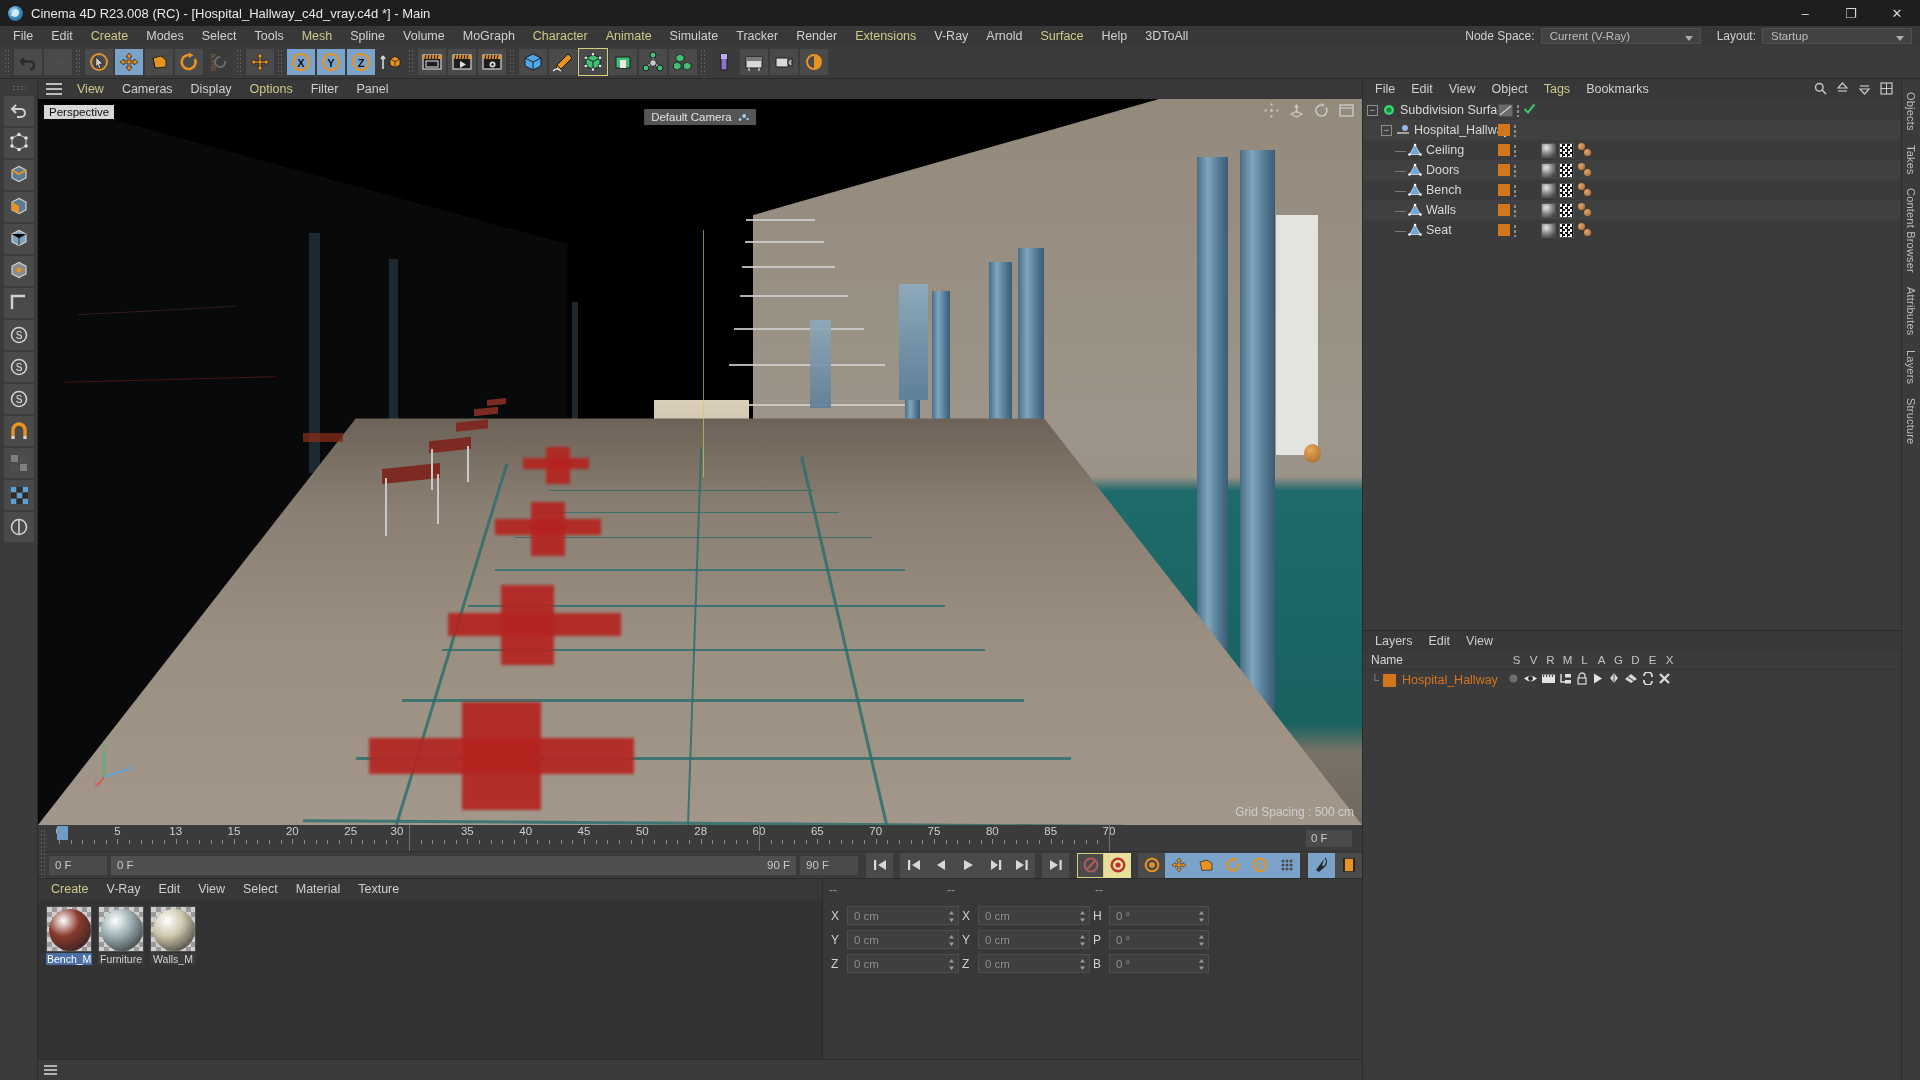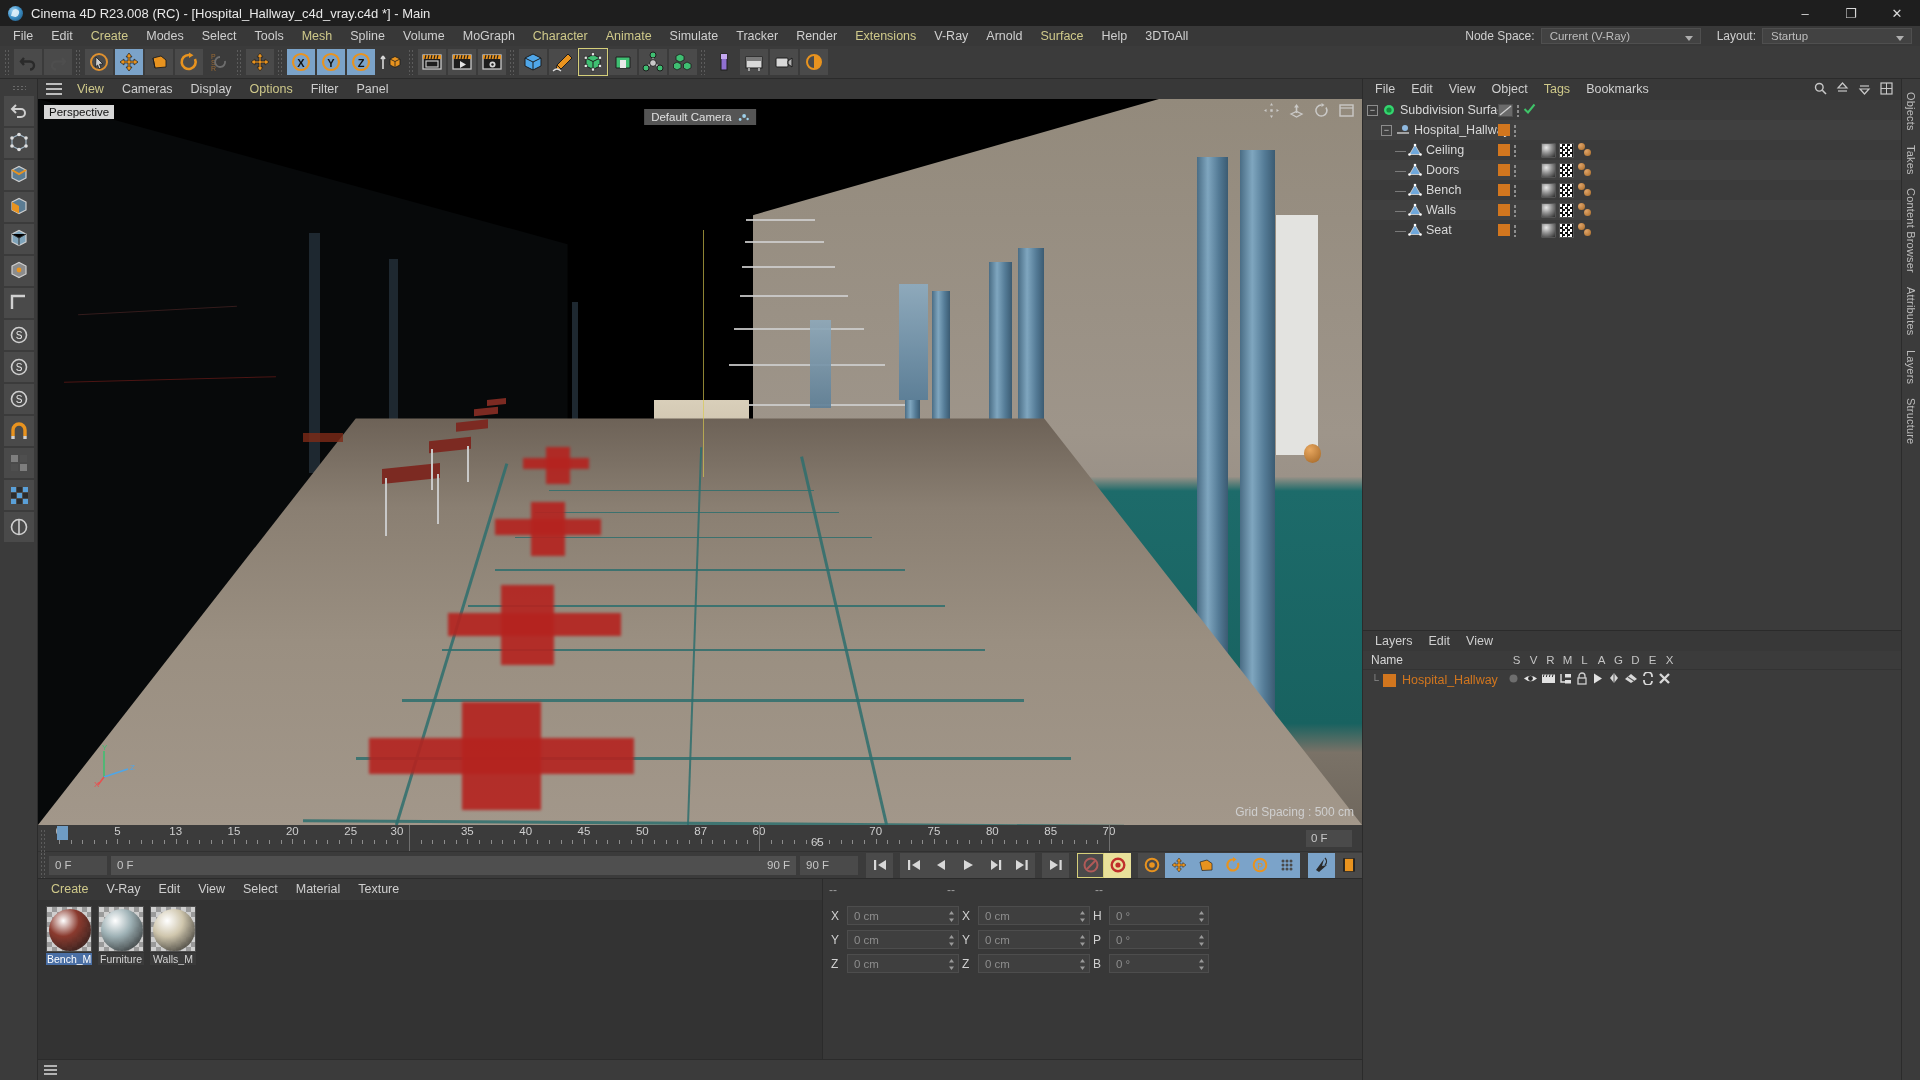--- a/index.html
+++ b/index.html
@@ -732,33 +732,33 @@
           <span class="tick" style="left: 536.667px; height: 4px; top: 15px;"></span>
           <span class="tick" style="left: 548.333px; height: 4px; top: 15px;"></span>
           <span class="tick" style="left: 560px; height: 4px; top: 15px;"></span>
           <span class="tick" style="left: 571.667px; height: 4px; top: 15px;"></span>
           <span class="lab" style="left: 583.333px;">50</span>
           <span class="tick" style="left: 583.333px;"></span>
           <span class="tick" style="left: 595px; height: 4px; top: 15px;"></span>
           <span class="tick" style="left: 606.667px; height: 4px; top: 15px;"></span>
           <span class="tick" style="left: 618.333px; height: 4px; top: 15px;"></span>
           <span class="tick" style="left: 630px; height: 4px; top: 15px;"></span>
-          <span class="lab" style="left: 641.667px;">87</span>
+          <span class="lab" style="left: 641.667px;">28</span>
           <span class="tick" style="left: 641.667px;"></span>
           <span class="tick" style="left: 653.333px; height: 4px; top: 15px;"></span>
           <span class="tick" style="left: 665px; height: 4px; top: 15px;"></span>
           <span class="tick" style="left: 676.667px; height: 4px; top: 15px;"></span>
           <span class="tick" style="left: 688.333px; height: 4px; top: 15px;"></span>
           <span class="lab" style="left: 700px;">60</span>
           <span class="tickmaj" style="left: 700px;"></span>
           <span class="tick" style="left: 711.667px; height: 4px; top: 15px;"></span>
           <span class="tick" style="left: 723.333px; height: 4px; top: 15px;"></span>
           <span class="tick" style="left: 735px; height: 4px; top: 15px;"></span>
           <span class="tick" style="left: 746.667px; height: 4px; top: 15px;"></span>
-          <span class="lab" style="left: 758.333px; margin-top: 11px;">65</span>
+          <span class="lab" style="left: 758.333px;">65</span>
           <span class="tick" style="left: 758.333px;"></span>
           <span class="tick" style="left: 770px; height: 4px; top: 15px;"></span>
           <span class="tick" style="left: 781.667px; height: 4px; top: 15px;"></span>
           <span class="tick" style="left: 793.333px; height: 4px; top: 15px;"></span>
           <span class="tick" style="left: 805px; height: 4px; top: 15px;"></span>
           <span class="lab" style="left: 816.667px;">70</span>
           <span class="tick" style="left: 816.667px;"></span>
           <span class="tick" style="left: 828.333px; height: 4px; top: 15px;"></span>
           <span class="tick" style="left: 840px; height: 4px; top: 15px;"></span>
           <span class="tick" style="left: 851.667px; height: 4px; top: 15px;"></span>

